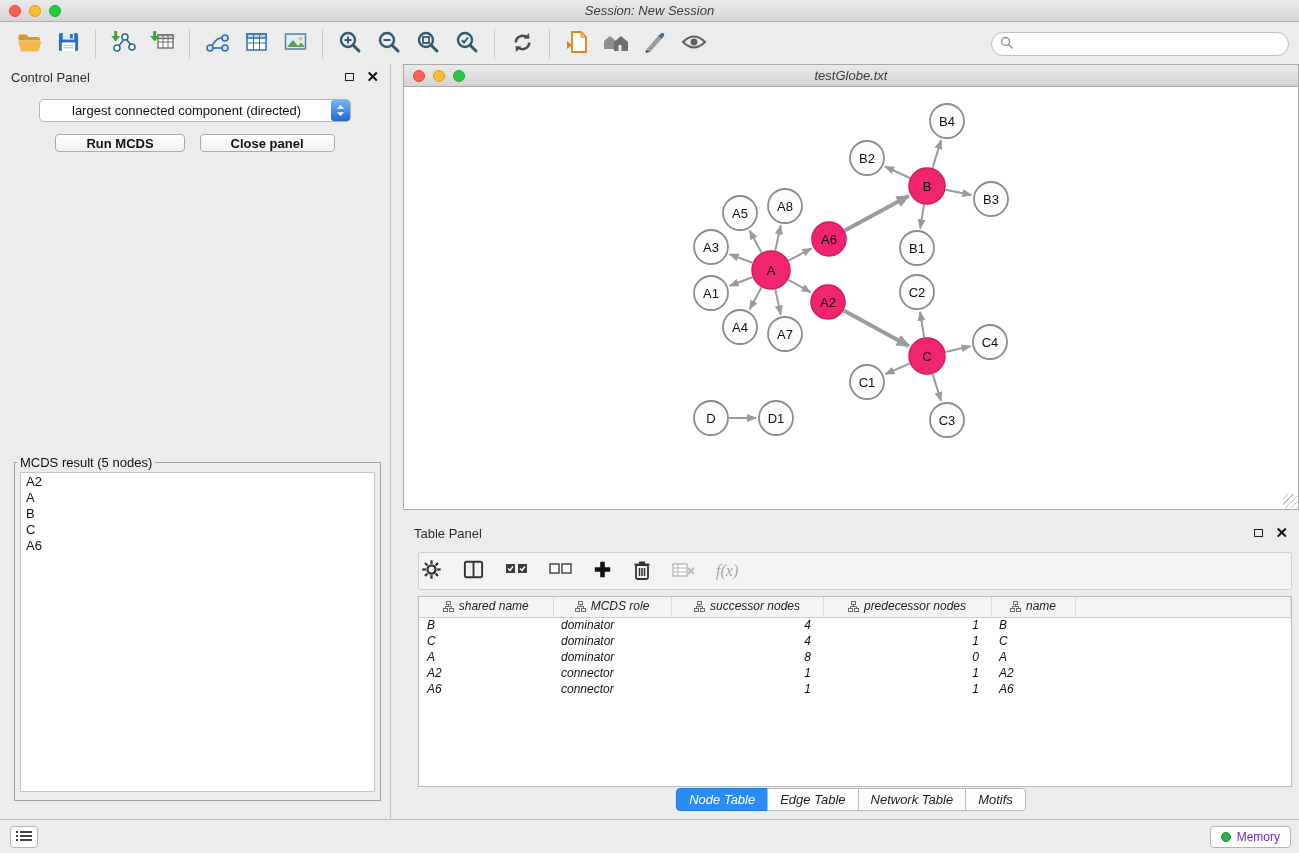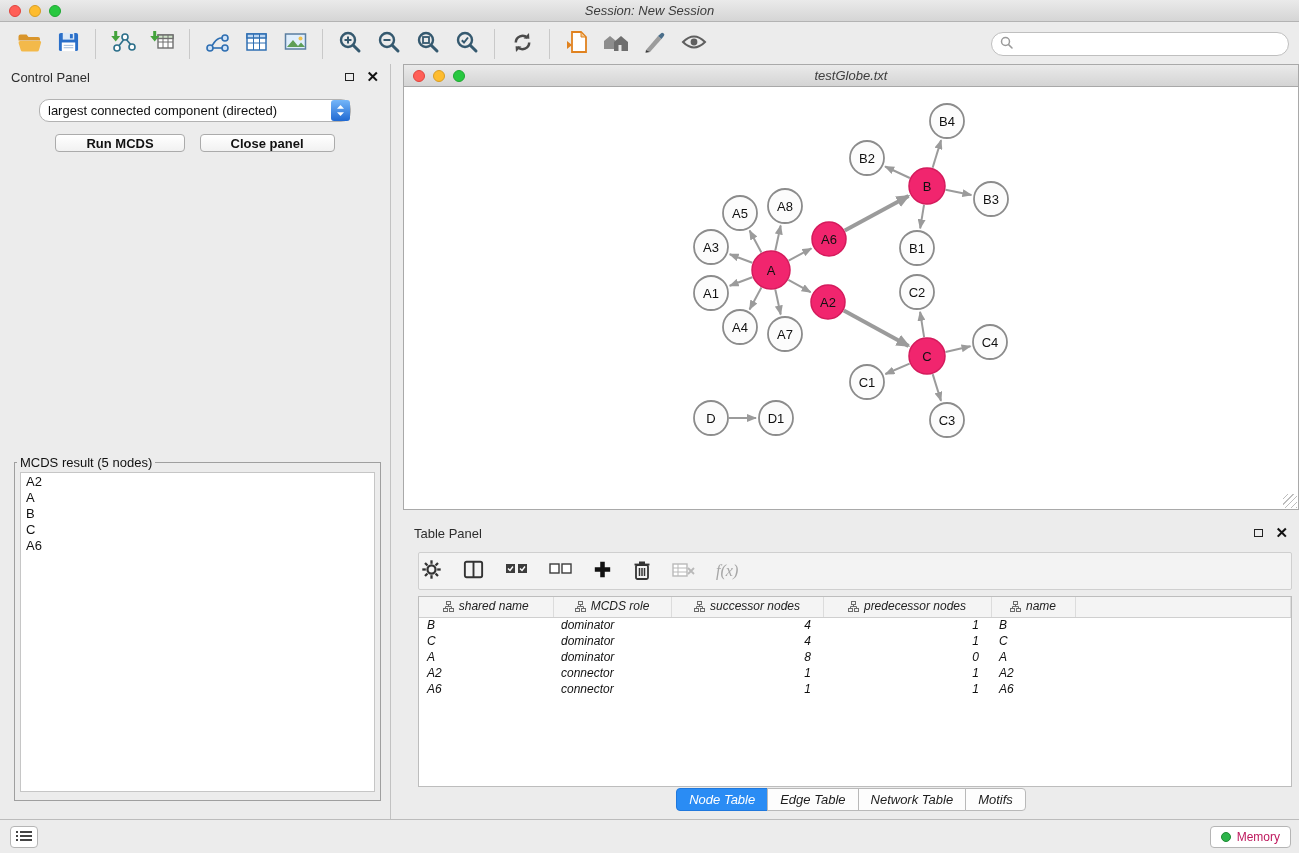--- a/index.html
+++ b/index.html
@@ -39,21 +39,21 @@
   .control-panel { position:absolute; top:64px; left:0; width:391px; bottom:34px;
     background:#ececec; border-right:1px solid #c2c2c2; }
   .cp-tabs { display:flex; justify-content:center; margin-top:5px; }
   .cp-tab { padding:3px 13px; font-size:13px; background:#fbfbfb; border:1px solid #b5b5b5;
     margin-left:-1px; color:#1d1d1d; cursor:pointer; }
   .cp-tab:first-child { border-radius:4px 0 0 4px; margin-left:0; }
   .cp-tab:last-child { border-radius:0 4px 4px 0; }
   .cp-tab.active { background:#2a8cf4; border-color:#1f78dd; color:#fff; }
   .opt-label { text-align:center; margin-top:24px; font-size:13px; color:#111; }
   .dropdown { margin:9px auto 0; width:312px; height:23px; background:#fff;
-    border:1px solid #b2b2b2; border-radius:10px; display:flex; align-items:center; cursor:pointer; }
+    border:1px solid #b2b2b2; border-radius:5px; display:flex; align-items:center; cursor:pointer;padding-left:24px; }
   .dropdown-value { flex:1; padding:0 8px; font-size:13px; white-space:nowrap; overflow:hidden; color:#111; }
   .combo-btn { width:19px; height:21px; margin-right:0; border-radius:3px;
     background:linear-gradient(#74b6f9,#2069d2); display:flex; align-items:center; justify-content:center; }
   .cp-buttons { display:flex; justify-content:center; gap:15px; margin-top:12px; }
   .cp-btn { height:18px; padding:0 30px; font-size:13px; color:#111;
     background:linear-gradient(#ffffff,#f1f1f1); border:1px solid #ababab; border-radius:4px; cursor:pointer;font-weight:bold; }
   .result-fieldset { position:absolute; left:14px; right:9px; top:391px; bottom:18px;
     border:1px solid #9f9f9f; }
   .result-fieldset legend { font-size:13px; color:#111; padding:0 3px; margin-left:2px; }
   .result-list { position:absolute; left:5px; right:5px; top:2px; bottom:8px;
@@ -95,21 +95,21 @@
   .table-tab.active { background:#2a8cf4; border-color:#1f78dd; color:#fff; }
 
   
   .statusbar { position:absolute; left:0; right:0; bottom:0; height:34px;
     background:#ececec; border-top:1px solid #bcbcbc; }
   .status-left-btn { position:absolute; left:10px; top:6px; width:28px; height:22px;
     background:#fff; border:1px solid #b5b5b5; border-radius:4px;
     display:flex; align-items:center; justify-content:center; cursor:pointer; }
   .memory-btn { position:absolute; right:8px; top:6px; height:22px; background:#fff;
     border:1px solid #b5b5b5; border-radius:4px; display:flex; align-items:center;
-    gap:6px; padding:0 10px; font-size:12px; color:#be185d; cursor:pointer; }
+    gap:6px; padding:0 10px; font-size:12px; color:#6d28d9; cursor:pointer; }
   .green-dot { width:10px; height:10px; border-radius:50%; background:#2cb44a; border:1px solid #1d8a33; }
 </style>
 </head>
 <body>
 
 <div class="app">
 
   <div class="titlebar">
     <div class="traffic">
       <span class="light red"></span>

